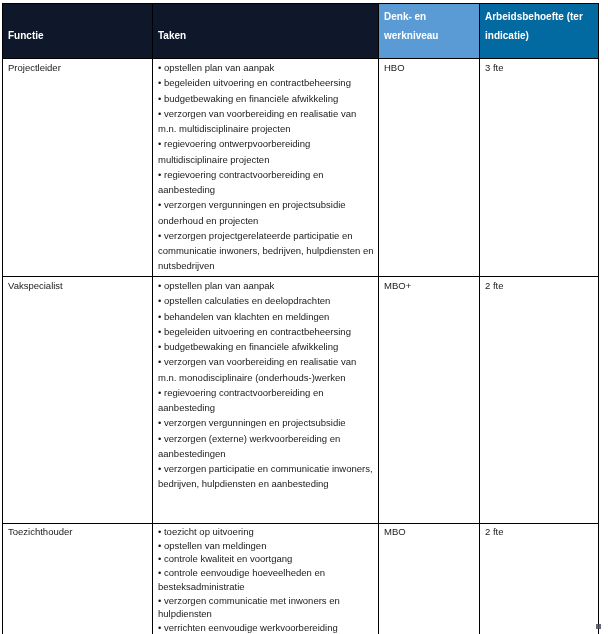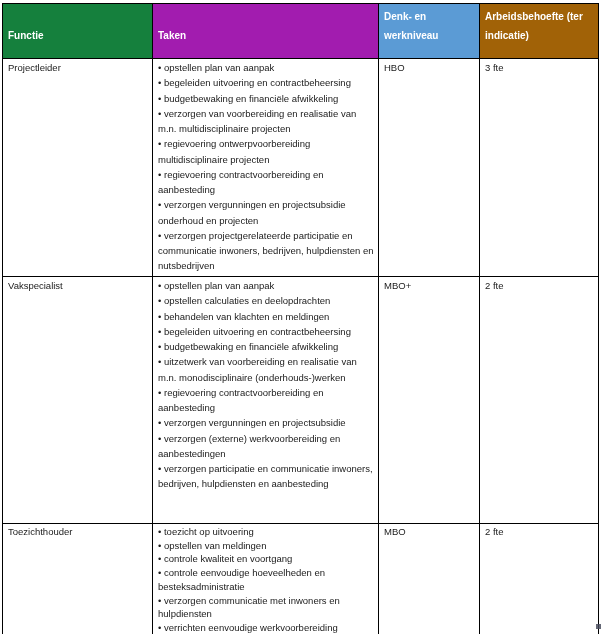--- a/index.html
+++ b/index.html
@@ -63,24 +63,24 @@
 
   <table class="func-table">
     <colgroup>
       <col style="width:150px">
       <col style="width:226px">
       <col style="width:101px">
       <col style="width:119px">
     </colgroup>
     <thead>
       <tr>
-        <th style="background: #15803d; color: rgb(255, 255, 255);">Functie</th>
-        <th style="background: #a21caf; color: rgb(255, 255, 255);">Taken</th>
+        <th style="background: #0f172a; color: rgb(255, 255, 255);">Functie</th>
+        <th style="background: #0f172a; color: rgb(255, 255, 255);">Taken</th>
         <th style="background: rgb(91, 155, 213); color: rgb(255, 255, 255);">Denk- en werkniveau</th>
-        <th style="background: #a16207; color: rgb(255, 255, 255);">Arbeidsbehoefte (ter indicatie)</th>
+        <th style="background: #0369a1; color: rgb(255, 255, 255);">Arbeidsbehoefte (ter indicatie)</th>
       </tr>
     </thead>
     <tbody>
         <tr>
           <td>Projectleider</td>
           <td>
             <div class="clip">
               <div class="task">• opstellen plan van aanpak</div>
               <div class="task">• begeleiden uitvoering en contractbeheersing</div>
               <div class="task">• budgetbewaking en financiële afwikkeling</div>
@@ -96,21 +96,21 @@
         </tr>
         <tr>
           <td>Vakspecialist</td>
           <td>
             <div class="clip">
               <div class="task">• opstellen plan van aanpak</div>
               <div class="task">• opstellen calculaties en deelopdrachten</div>
               <div class="task">• behandelen van klachten en meldingen</div>
               <div class="task">• begeleiden uitvoering en contractbeheersing</div>
               <div class="task">• budgetbewaking en financiële afwikkeling</div>
-              <div class="task">• uitzetwerk van voorbereiding en realisatie van m.n. monodisciplinaire (onderhouds-)werken</div>
+              <div class="task">• verzorgen van voorbereiding en realisatie van m.n. monodisciplinaire (onderhouds-)werken</div>
               <div class="task">• regievoering contractvoorbereiding en aanbesteding</div>
               <div class="task">• verzorgen vergunningen en projectsubsidie</div>
               <div class="task">• verzorgen (externe) werkvoorbereiding en aanbestedingen</div>
               <div class="task">• verzorgen participatie en communicatie inwoners, bedrijven, hulpdiensten en aanbesteding</div>
             </div>
           </td>
           <td>MBO+</td>
           <td>2 fte</td>
         </tr>
         <tr>

